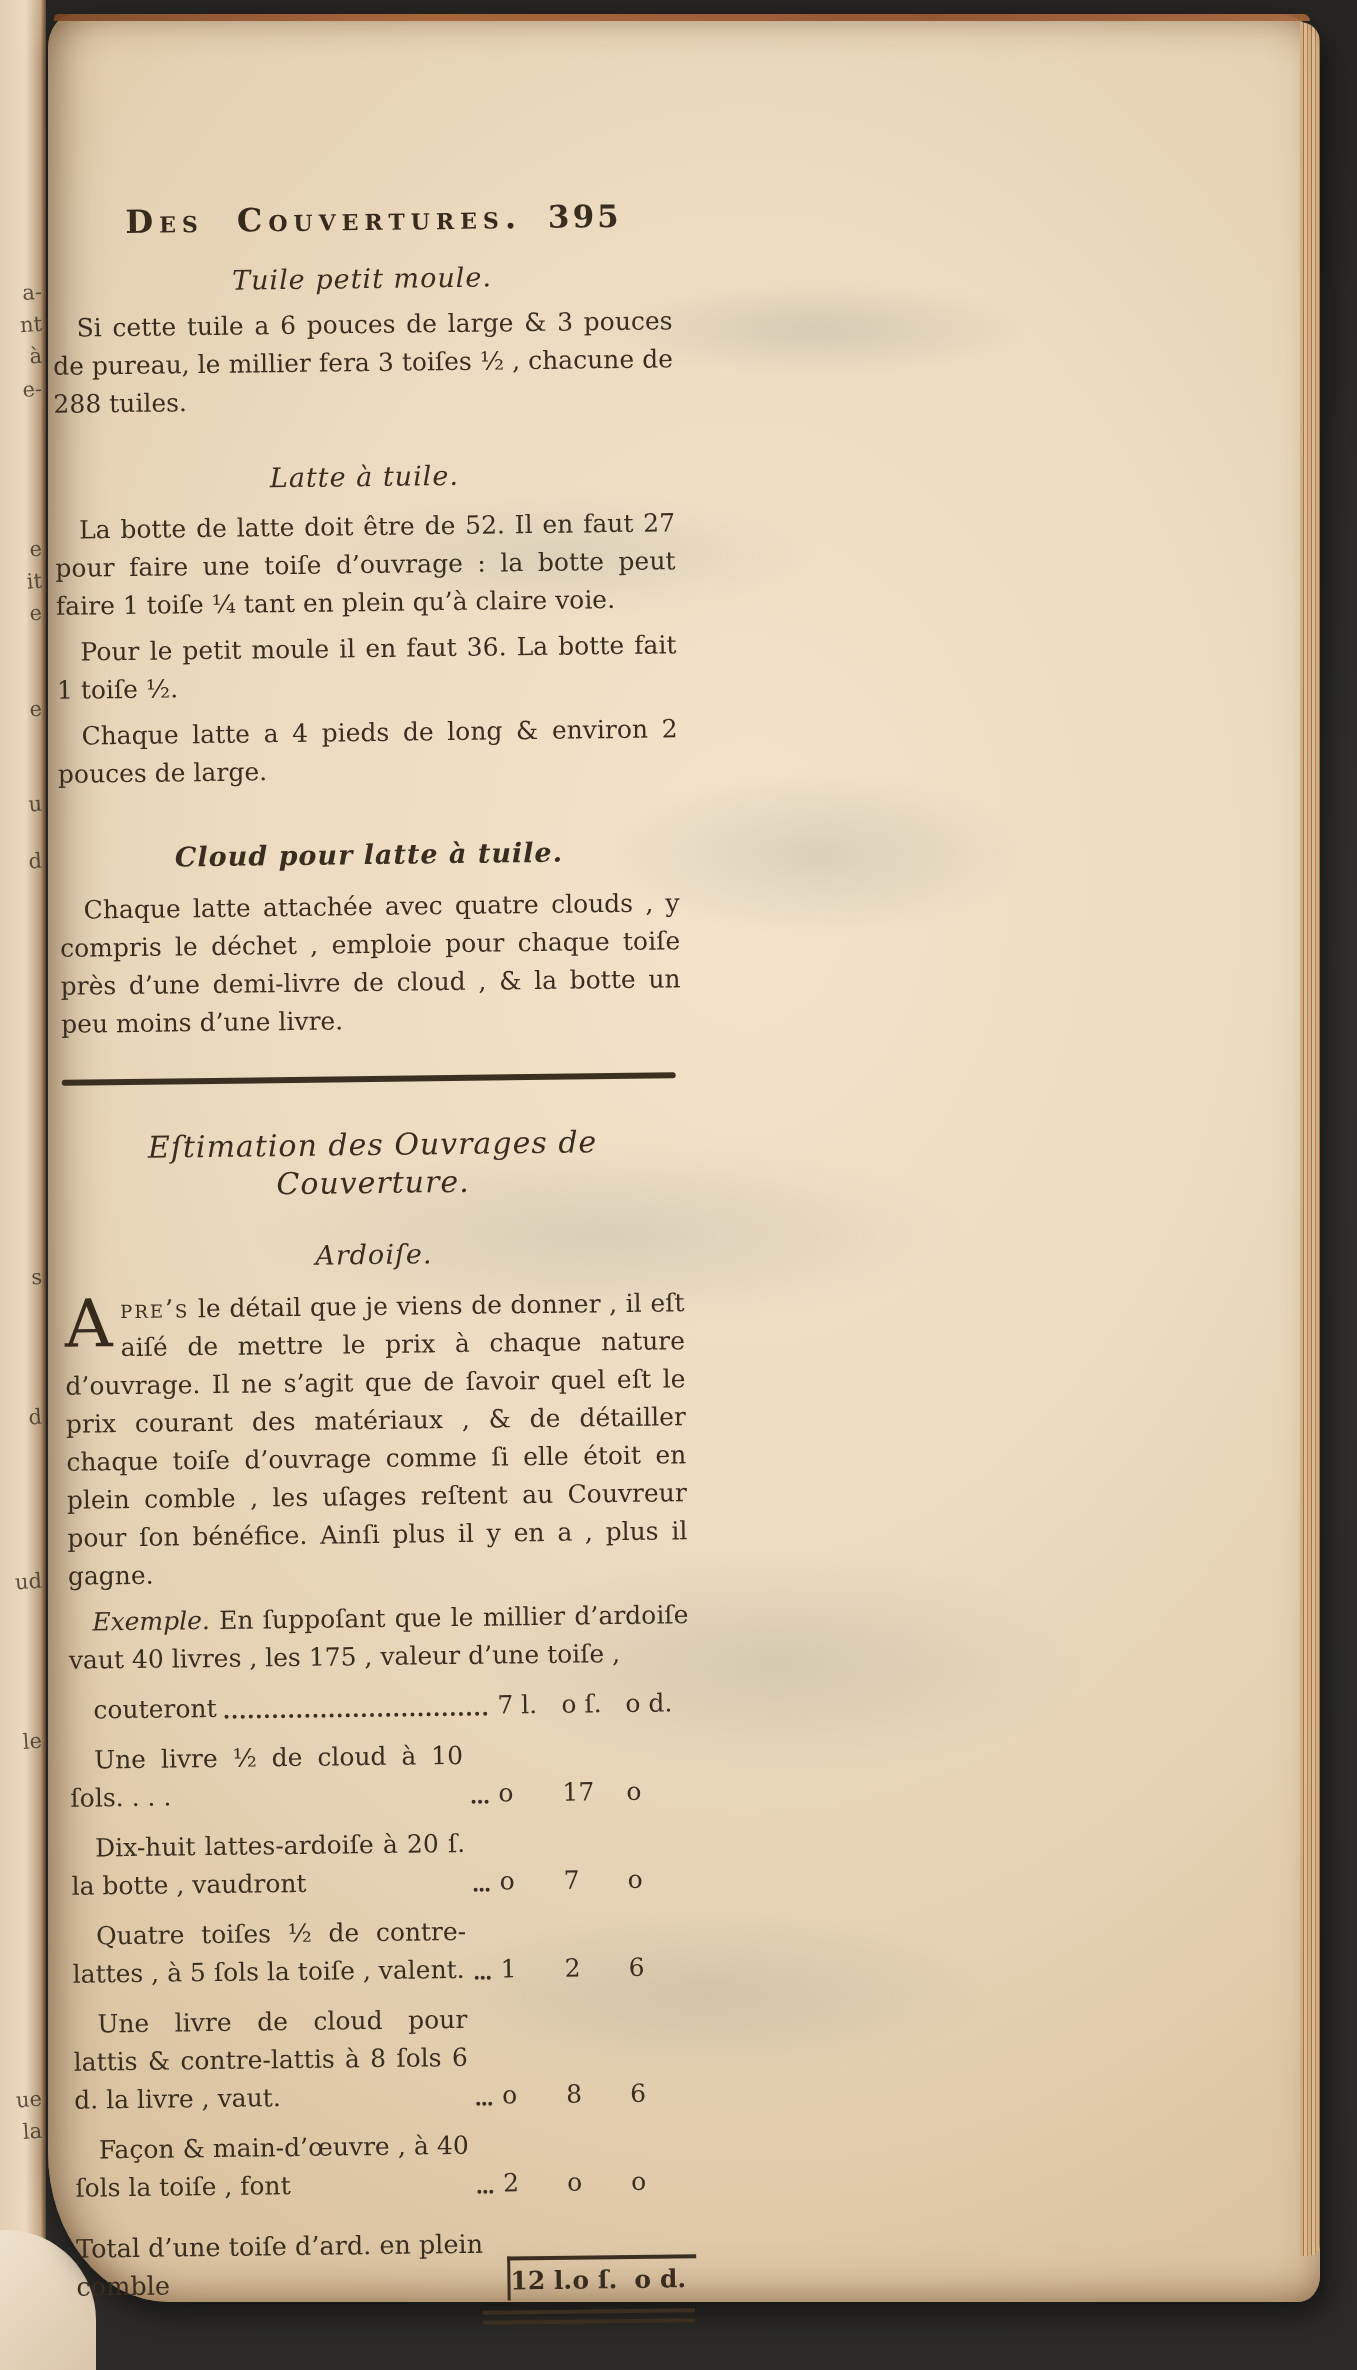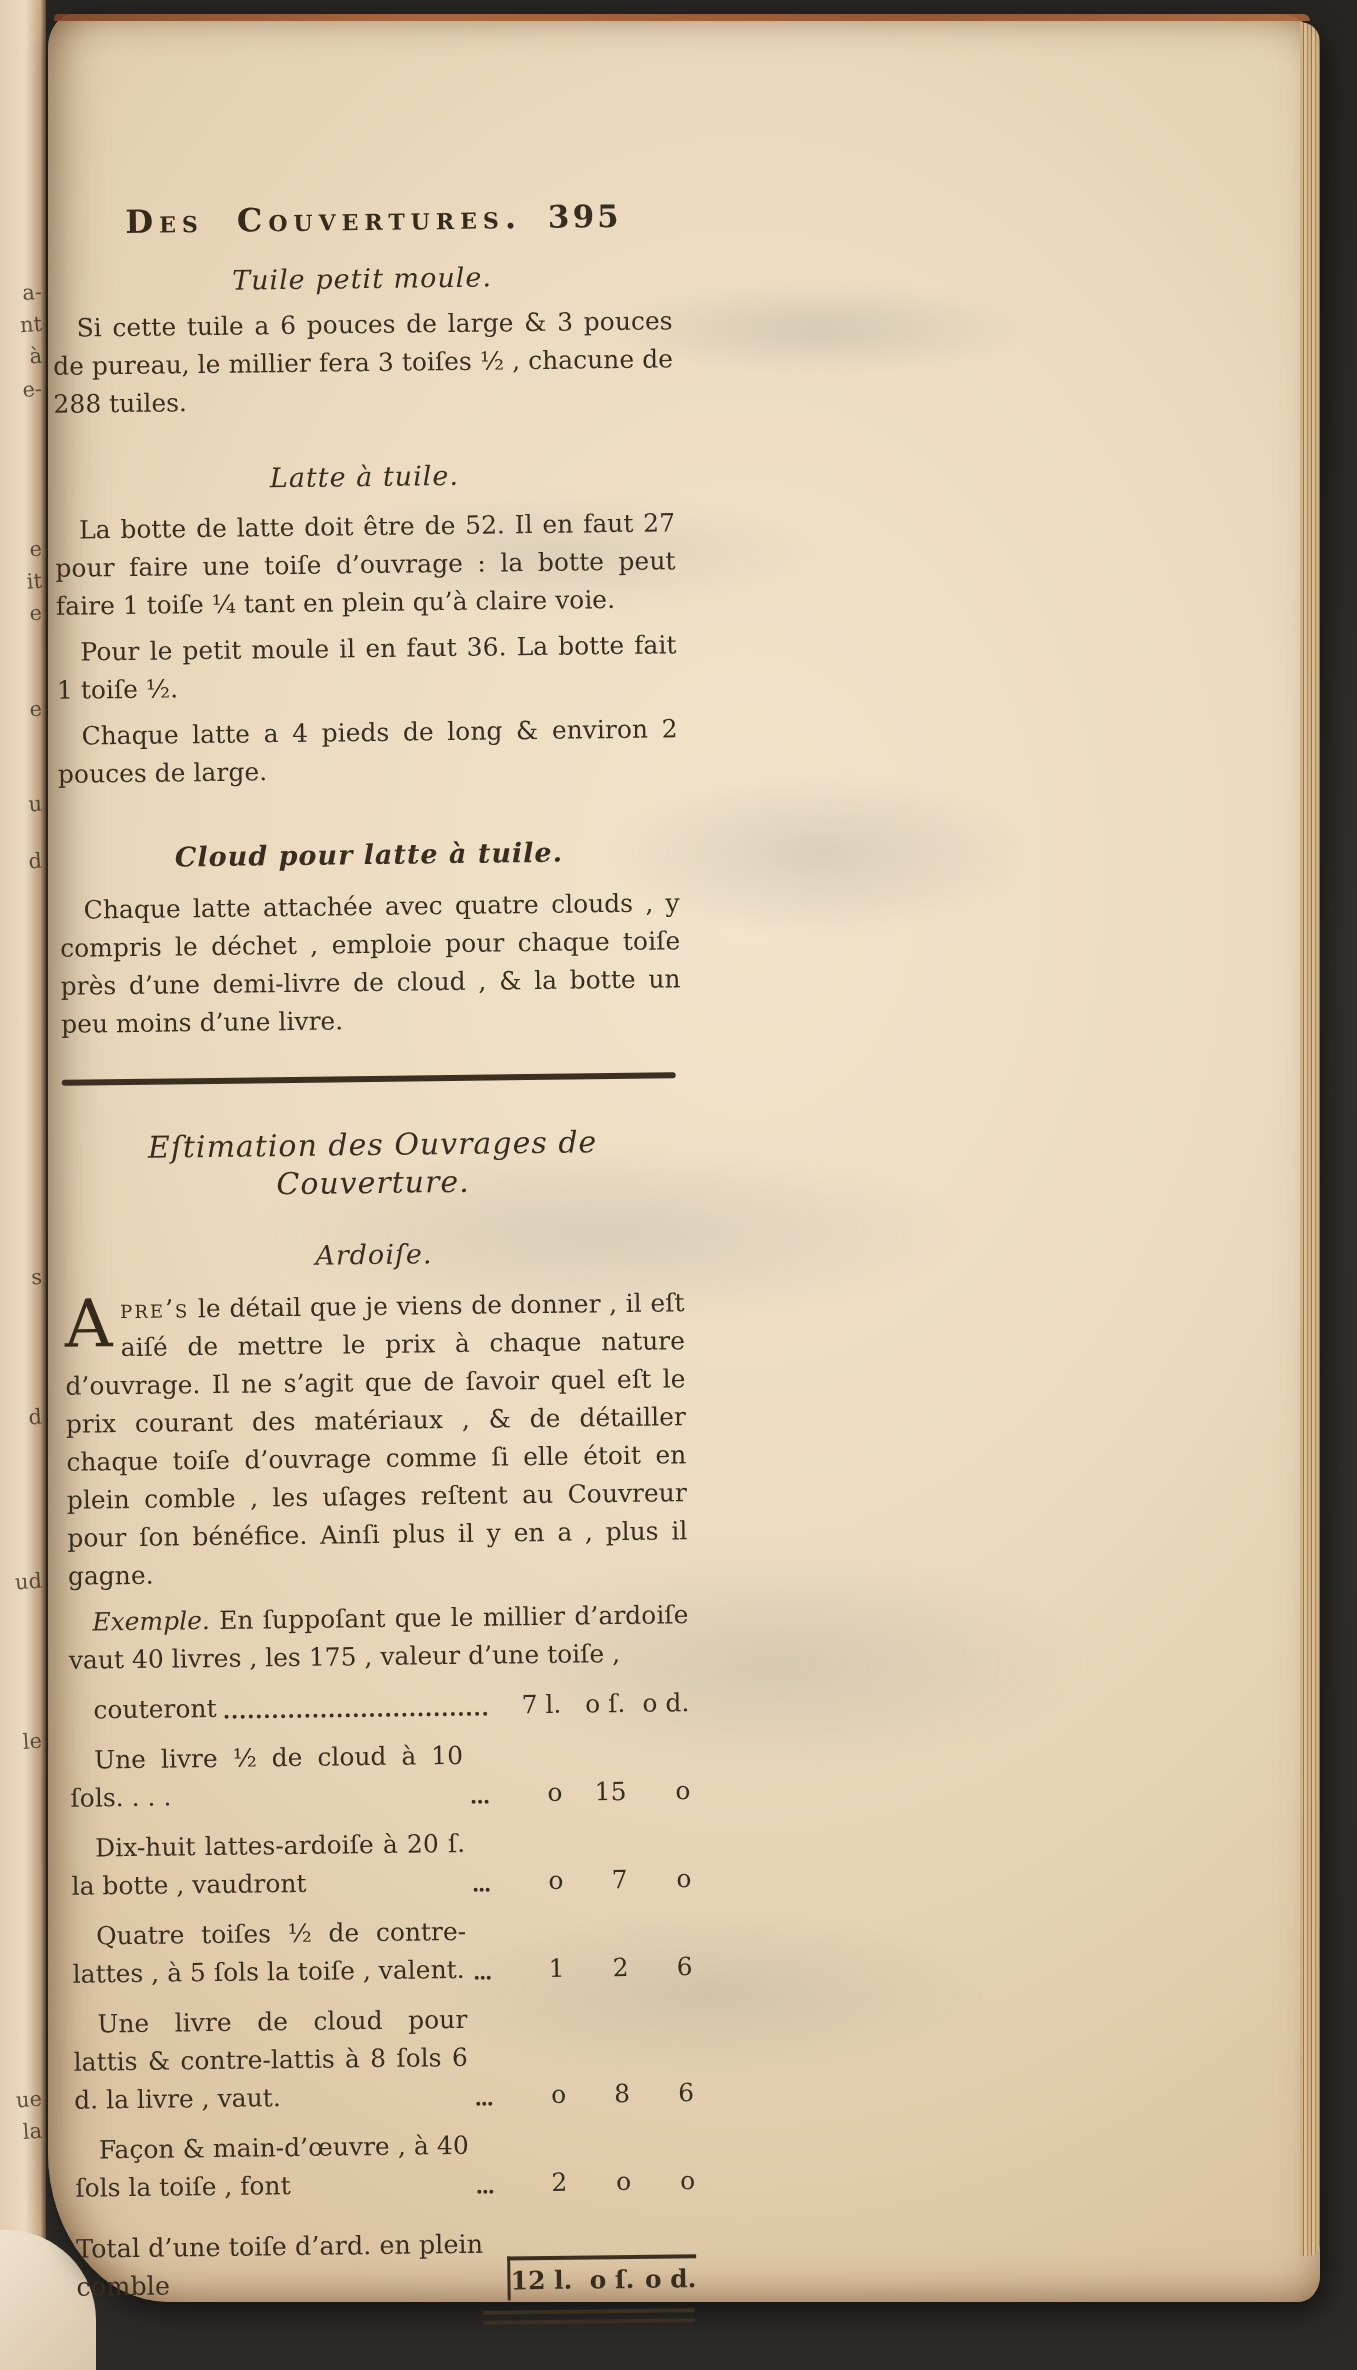--- a/index.html
+++ b/index.html
@@ -103,21 +103,21 @@
   .ital{font-style:italic;}
 
   
   .trow{display:flex;align-items:flex-end;margin-top:12px;}
   .tlabel{max-width:408px;text-indent:24px;text-align:justify;}
   .tlabel.short{text-indent:24px;}
   .leader{
     flex:1 1 20px;border-bottom:4px dotted #3b2f22;
     margin:0 10px 9px 8px;min-width:16px;
   }
-  .tval{width:64px;text-align:right;flex:0 0 auto;}
+  .tval{width:64px;text-align:left;flex:0 0 auto;}
   .trow.first .tval{width:64px;}
 
   .total-row{display:flex;align-items:flex-end;margin-top:22px;}
   .total-label{text-indent:0;font-size:25.5px;}
   .totvals{
     display:flex;flex:0 0 auto;margin-left:10px;
     border-top:4px solid #3b2f22;border-left:3px solid #3b2f22;
     padding-top:2px;
   }
   .totvals .tval{width:62px;font-weight:bold;}
@@ -199,21 +199,21 @@
         <span class="leader"></span>
         <span class="tval">7 l.</span>
         <span class="tval">o ſ.</span>
         <span class="tval">o d.</span>
       </div>
 
       <div class="trow">
         <span class="tlabel">Une livre ½ de cloud à 10 ſols. . . .</span>
         <span class="leader"></span>
         <span class="tval">o</span>
-        <span class="tval">15</span>
+        <span class="tval">17</span>
         <span class="tval">o</span>
       </div>
 
       <div class="trow">
         <span class="tlabel">Dix-huit lattes-ardoiſe à 20 ſ. la botte , vaudront</span>
         <span class="leader"></span>
         <span class="tval">o</span>
         <span class="tval">7</span>
         <span class="tval">o</span>
       </div>

